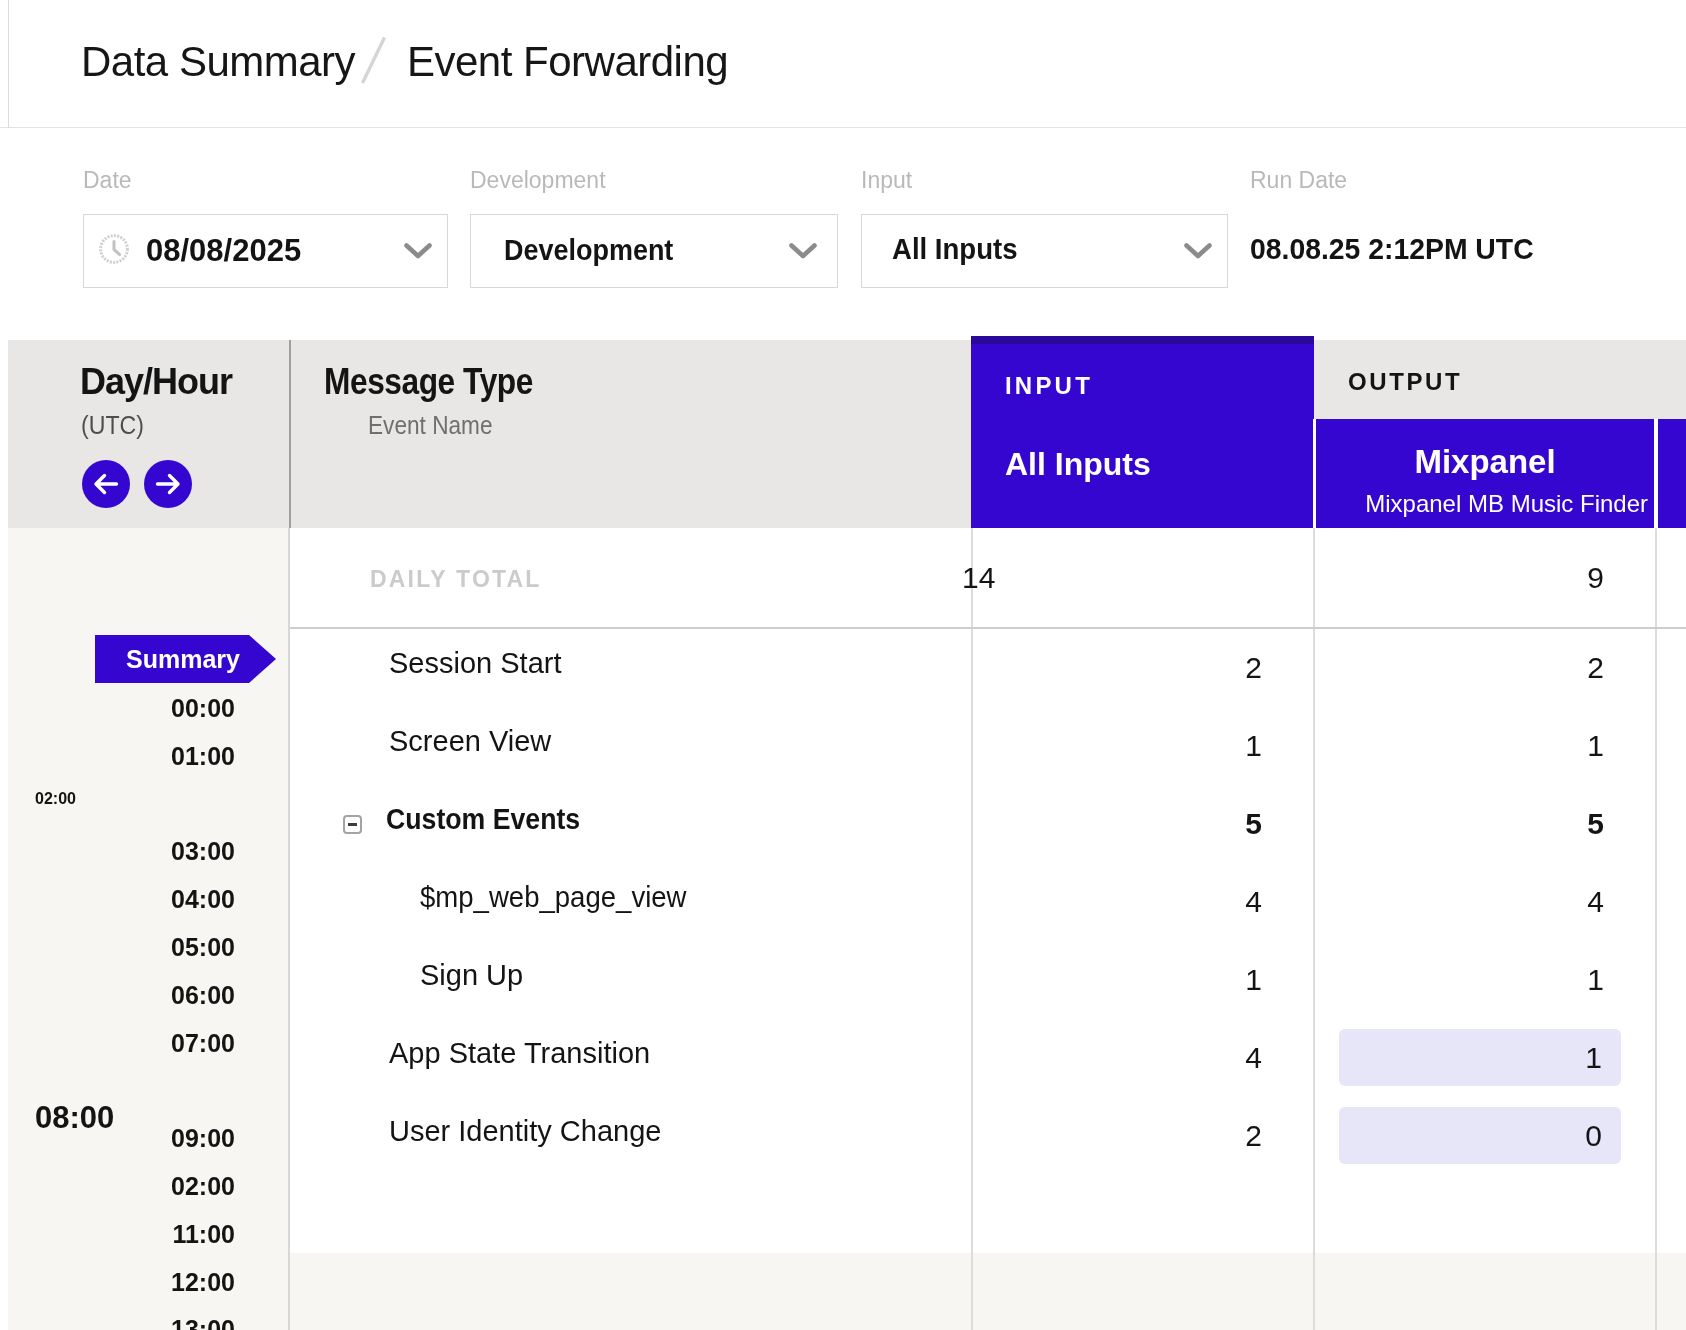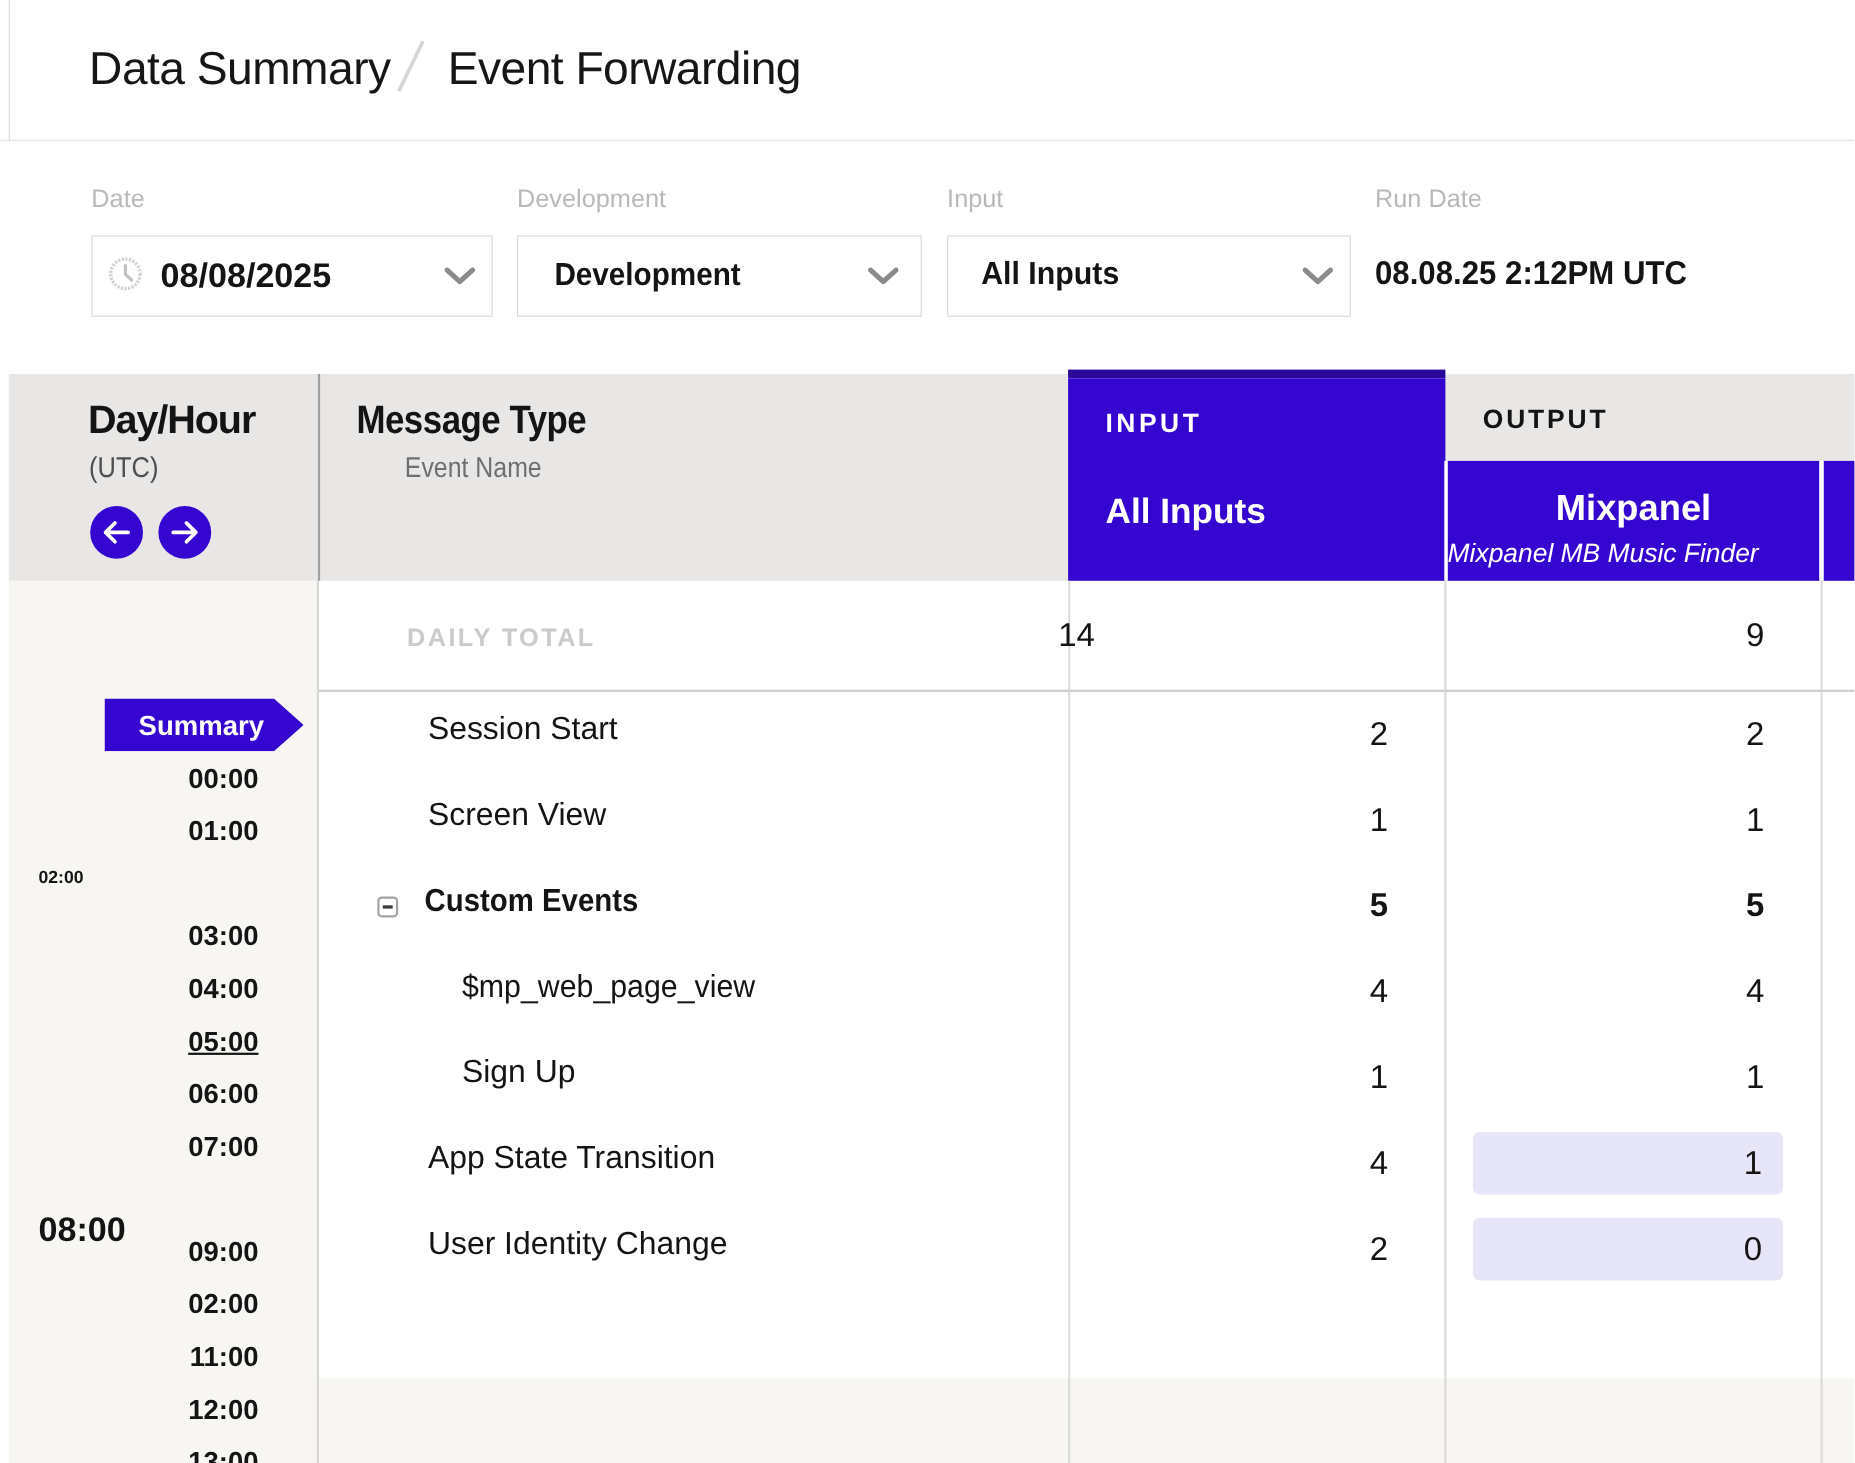--- a/index.html
+++ b/index.html
@@ -72,21 +72,21 @@
 <div class="abs purple" style="left:971px;top:344px;width:343px;height:184px;"></div>
 <div class="abs b" style="left:1005px;top:372px;font-size:24px;letter-spacing:3.2px;color:#fff;">INPUT</div>
 <div class="abs b" style="left:1005px;top:446px;font-size:32px;color:#fff;">All Inputs</div>
 
 <div class="abs b" style="left:1348px;top:368px;font-size:24px;letter-spacing:2.6px;color:#141414;">OUTPUT</div>
 
 <div class="abs purple" style="left:1316px;top:419px;width:338px;height:109px;"></div>
 <div class="abs" style="left:1313px;top:419px;width:3px;height:109px;background:#fff;"></div>
 <div class="abs" style="left:1654px;top:419px;width:3.5px;height:109px;background:#fff;"></div>
 <div class="abs b" style="left:1316px;top:443px;width:338px;font-size:33px;color:#fff;text-align:center;">Mixpanel</div>
-<div class="abs" style="left:1316px;top:490px;width:332px;font-size:24px;color:#fff;text-align:left;font-style:italic;">Mixpanel MB Music Finder</div>
+<div class="abs" style="left:1316px;top:490px;width:332px;font-size:24px;color:#fff;text-align:right;">Mixpanel MB Music Finder</div>
 
 <div class="abs purple" style="left:1657.5px;top:419px;width:28.5px;height:109px;"></div>
 
 <div class="abs" style="left:8px;top:528px;width:281px;height:802px;background:#f7f6f3;"></div>
 
 <div class="abs" style="left:289px;top:1253px;width:1397px;height:77px;background:#f7f6f3;"></div>
 
 <div class="abs" style="left:288px;top:528px;width:2px;height:802px;background:#d8d7d5;"></div>
 
 <div class="abs" style="left:971px;top:528px;width:2px;height:802px;background:#dddcda;"></div>
@@ -134,21 +134,21 @@
 <svg class="abs" style="left:95px;top:635px;" width="181" height="48" viewBox="0 0 181 48">
   <path d="M0 0 L154 0 L181 24 L154 48 L0 48 Z" fill="#3606d1"></path>
   <text x="88" y="33" text-anchor="middle" font-family="Liberation Sans, sans-serif" font-size="25" font-weight="bold" fill="#fff">Summary</text>
 </svg>
 
 <div class="abs b" style="left:35px;top:694px;width:200px;font-size:25px;text-align:right;">00:00</div>
 <div class="abs b" style="left:35px;top:742px;width:200px;font-size:25px;text-align:right;">01:00</div>
 <div class="abs b" style="left:35px;top:790px;width:200px;font-size:16px;text-align:left;">02:00</div>
 <div class="abs b" style="left:35px;top:837px;width:200px;font-size:25px;text-align:right;">03:00</div>
 <div class="abs b" style="left:35px;top:885px;width:200px;font-size:25px;text-align:right;">04:00</div>
-<div class="abs b" style="left:35px;top:933px;width:200px;font-size:25px;text-align:right;text-decoration:underline;">05:00</div>
+<div class="abs b" style="left:35px;top:933px;width:200px;font-size:25px;text-align:right;">05:00</div>
 <div class="abs b" style="left:35px;top:981px;width:200px;font-size:25px;text-align:right;">06:00</div>
 <div class="abs b" style="left:35px;top:1029px;width:200px;font-size:25px;text-align:right;">07:00</div>
 <div class="abs b" style="left:35px;top:1076px;width:200px;font-size:31px;text-align:left;margin-top:24px;">08:00</div>
 <div class="abs b" style="left:35px;top:1124px;width:200px;font-size:25px;text-align:right;">09:00</div>
 <div class="abs b" style="left:35px;top:1172px;width:200px;font-size:25px;text-align:right;">02:00</div>
 <div class="abs b" style="left:35px;top:1220px;width:200px;font-size:25px;text-align:right;">11:00</div>
 <div class="abs b" style="left:35px;top:1268px;width:200px;font-size:25px;text-align:right;">12:00</div>
 <div class="abs b" style="left:35px;top:1315px;width:200px;font-size:25px;text-align:right;">13:00</div>
 
 </body></html>

